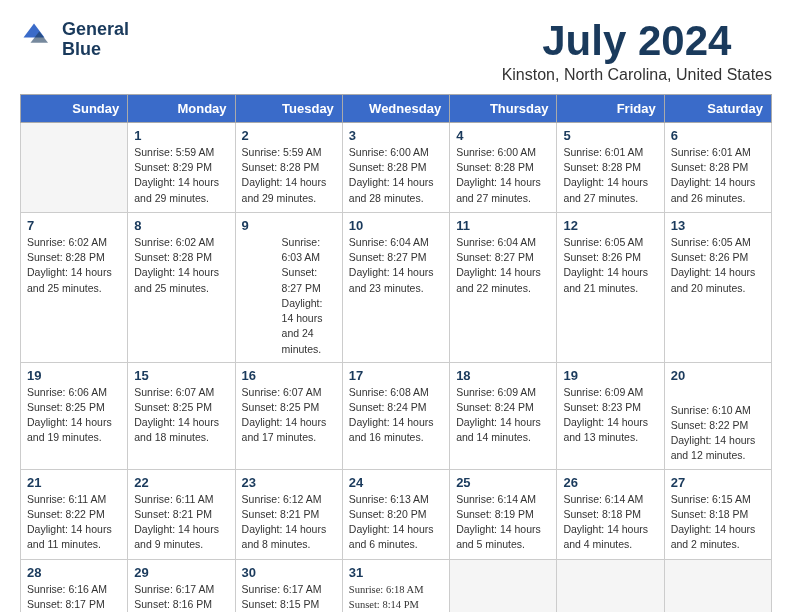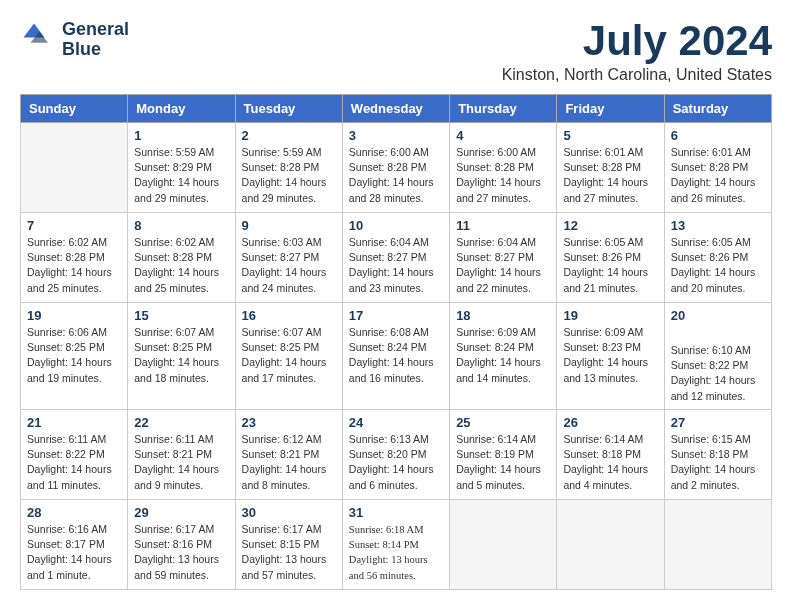--- a/index.html
+++ b/index.html
@@ -25,21 +25,21 @@
       font-size: 18px;
       font-weight: bold;
       color: #1a3a5c;
       line-height: 1.1;
     }
     .logo-icon {
       width: 28px;
       height: 28px;
     }
     .title-block {
-      text-align: right;
+      text-align: center;
     }
     .month-year {
       font-size: 42px;
       font-weight: bold;
       color: #1a3a5c;
       line-height: 1;
     }
     .location {
       font-size: 16px;
       color: #333;
@@ -48,21 +48,21 @@
     table {
       width: 100%;
       border-collapse: collapse;
       table-layout: fixed;
     }
     th {
       background-color: #3a6bc9;
       color: #fff;
       font-size: 13px;
       font-weight: bold;
-      text-align: left;
+      text-align: right;
       padding: 6px 8px;
       border: 1px solid #aaa;
     }
     td {
       border: 1px solid #ccc;
       vertical-align: top;
       padding: 5px 6px;
       height: 90px;
       background: #fff;
       font-size: 11px;
@@ -172,21 +172,21 @@
         </td>
         <td>
           <span class="day-number">8</span>
           <div class="day-info" style="white-space: pre-line;">Sunrise: 6:02 AM
 Sunset: 8:28 PM
 Daylight: 14 hours
 and 25 minutes.</div>
         </td>
         <td>
           <span class="day-number">9</span>
-          <div class="day-info" style="white-space: pre-line;">Sunrise: 6:03 AM
+          <div class="day-info" style="white-space: pre-line; margin-left: 40px;">Sunrise: 6:03 AM
 Sunset: 8:27 PM
 Daylight: 14 hours
 and 24 minutes.</div>
         </td>
         <td>
           <span class="day-number">10</span>
           <div class="day-info" style="white-space: pre-line;">Sunrise: 6:04 AM
 Sunset: 8:27 PM
 Daylight: 14 hours
 and 23 minutes.</div>

